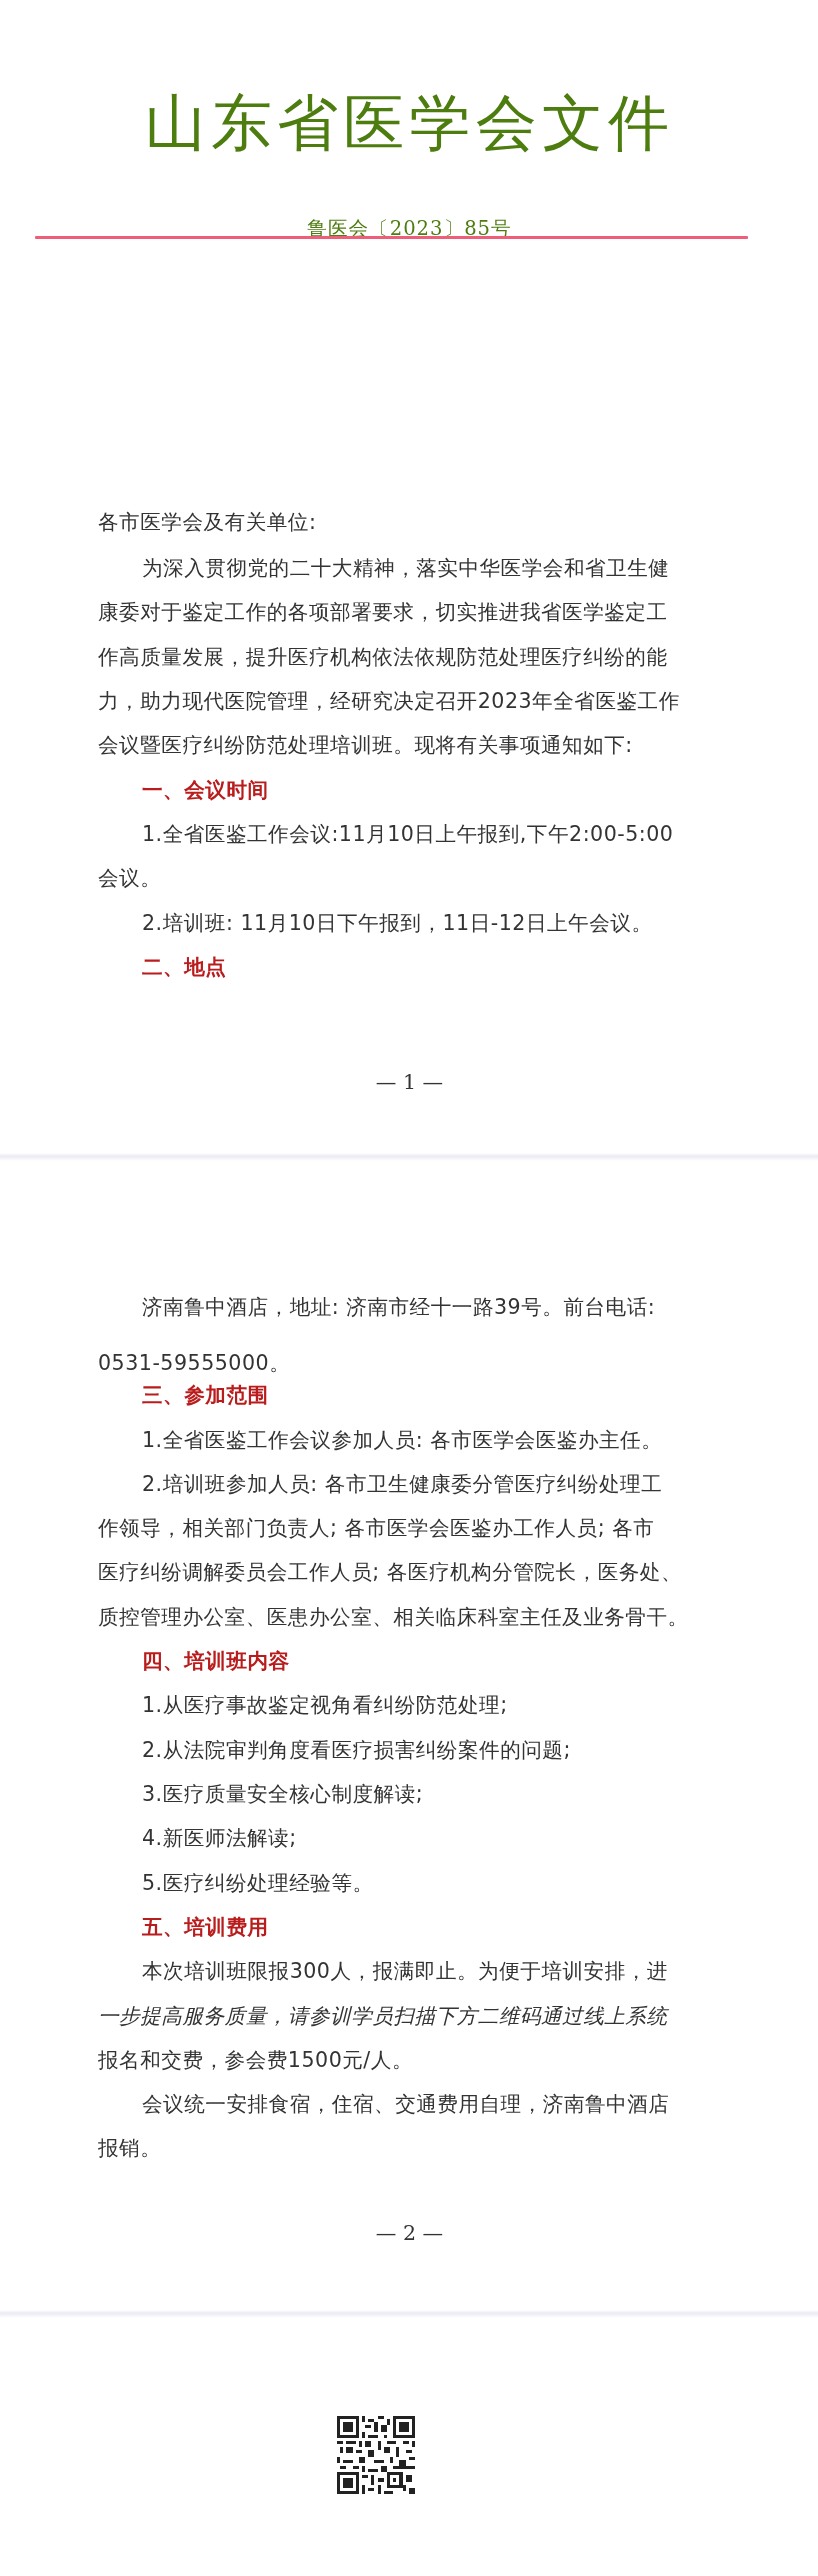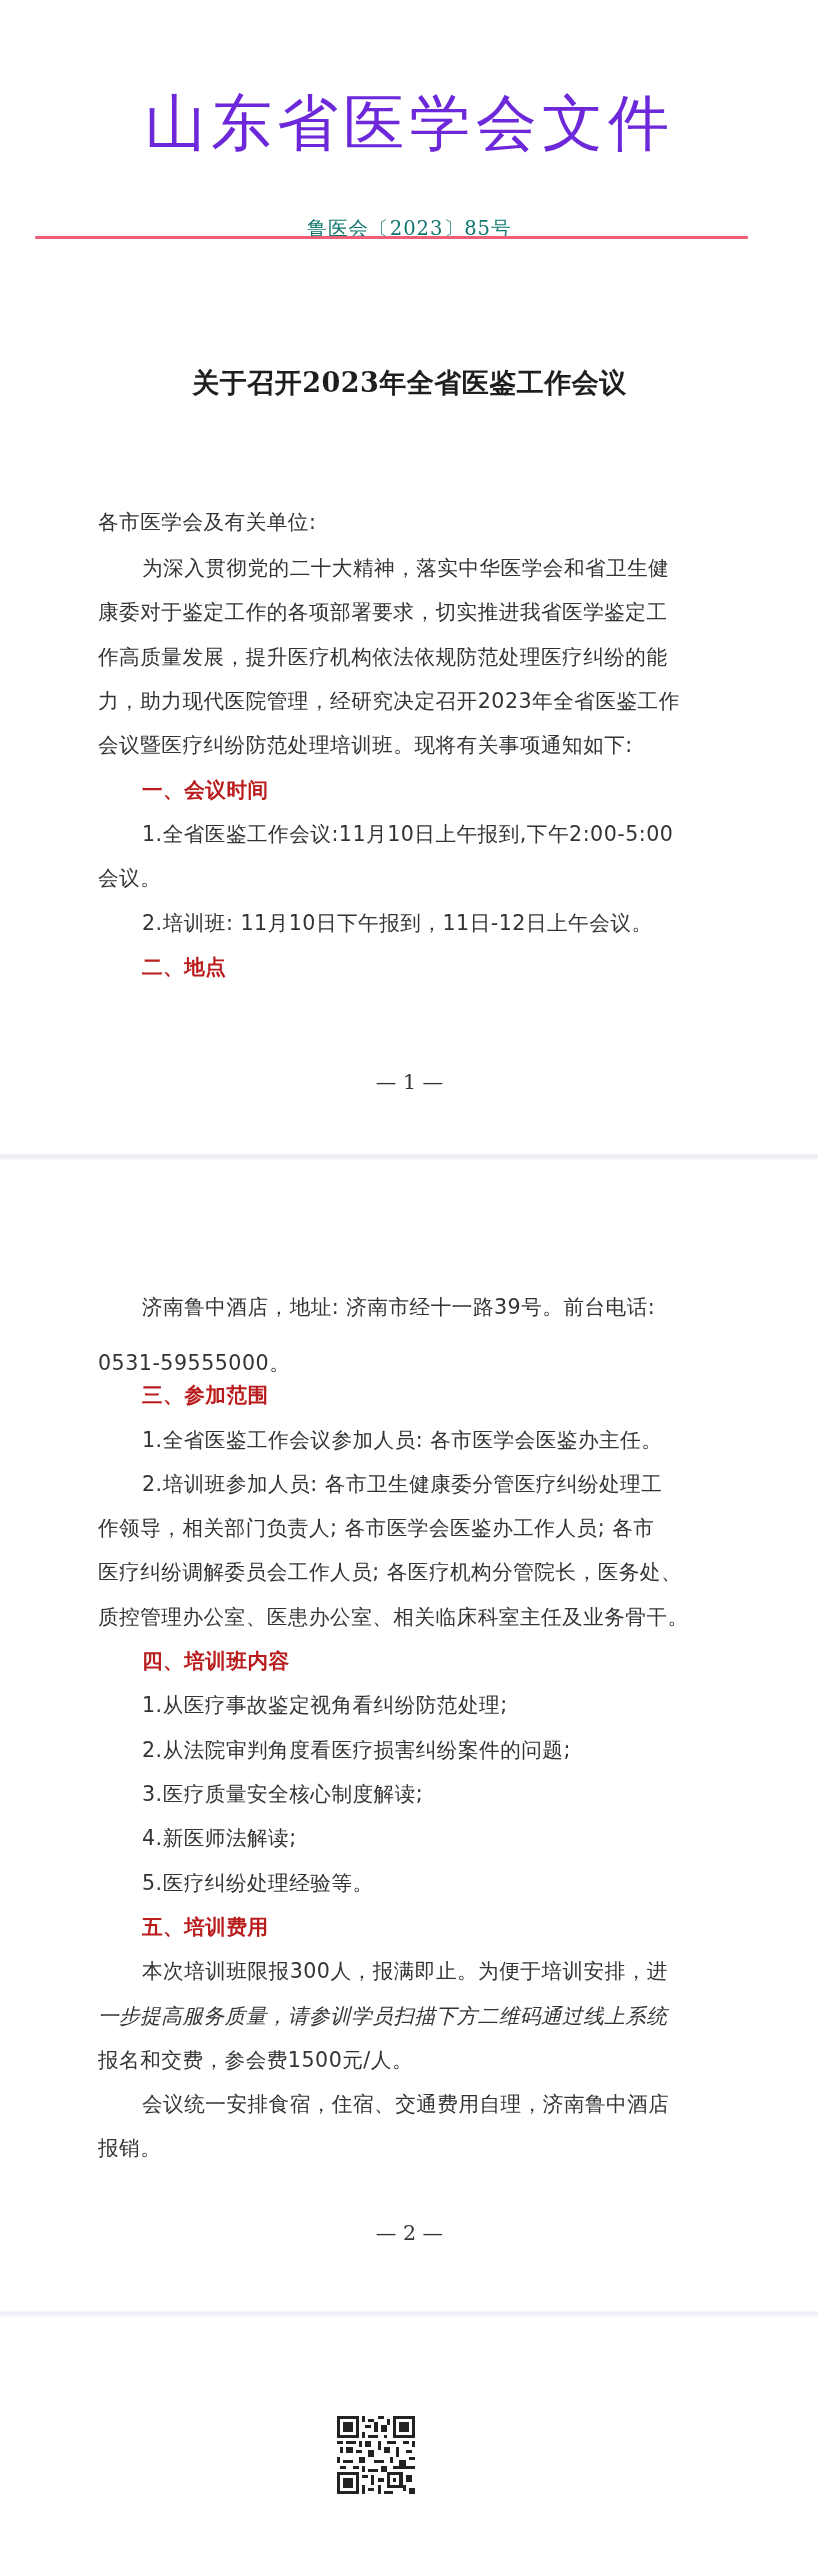--- a/index.html
+++ b/index.html
@@ -3,22 +3,22 @@
 <meta charset="utf-8">
 <style>
   html, body { margin: 0; padding: 0; background: #ffffff; }
   body { width: 819px; height: 3470px; position: relative; overflow: hidden;
          font-family: "DejaVu Serif", "Liberation Serif", serif; color: #2e2e2e; }
   .page { position: absolute; left: 0; width: 819px; height: 1157px; background: #ffffff; overflow: hidden; }
   .page-break { position: absolute; left: 0; width: 819px; height: 8.2px;
                 background: linear-gradient(to bottom, #ffffff 0%, #eceaf2 40%, #f2f1f6 60%, #ffffff 100%); }
   .abs { position: absolute; }
   .red-title { left: 0; width: 819px; top: 82px; text-align: center; font-size: 61px; letter-spacing: 5.2px;
-               font-family: "DejaVu Serif", "Liberation Serif", serif; color: #6d28d9; line-height: 82px; }
-  .doc-number { left: 0; width: 819px; top: 216px; text-align: center; font-size: 19.6px; line-height: 26px; color: #0f766e; letter-spacing: 1px; }
+               font-family: "DejaVu Serif", "Liberation Serif", serif; color: #4d7c0f; line-height: 82px; }
+  .doc-number { left: 0; width: 819px; top: 216px; text-align: center; font-size: 19.6px; line-height: 26px; color: #4d7c0f; letter-spacing: 1px; }
   .red-rule { left: 35px; top: 236px; width: 713px; height: 2.6px; background: #ee5e78; border-radius: 1px; }
   .notice-title { left: 0; width: 819px; text-align: center; font-size: 27px; font-weight: bold; color: #1e1e1e;
                   line-height: 44px; letter-spacing: 0.5px; font-family: "DejaVu Serif", "Liberation Serif", serif; }
   .body-text { font-size: 20.6px; line-height: 44px; color: #333333; letter-spacing: 0.5px;
                font-family: "DejaVu Sans", "Liberation Sans", sans-serif; }
   .line { position: absolute; left: 98px; width: 592px; white-space: nowrap; }
   .indent-line { position: absolute; left: 142px; width: 551px; white-space: nowrap; }
   .section-heading { font-weight: bold; color: #b91c1c; font-family: "DejaVu Sans", "Liberation Sans", sans-serif; }
   .page-num { left: 0; width: 819px; text-align: center; font-size: 20.6px; color: #333; line-height: 26px; }
   .qr { left: 337px; top: 98px; width: 78px; height: 78px; }
@@ -26,21 +26,20 @@
              font-family: "DejaVu Serif", "Liberation Serif", serif; white-space: nowrap; }
 </style>
 </head>
 <body>
 
 <div class="page" style="top:0;">
   <div class="abs red-title">山东省医学会文件</div>
   <div class="abs doc-number">鲁医会〔2023〕85号</div>
   <div class="abs red-rule"></div>
 
-  <div class="abs notice-title" style="top:361px;">关于召开2023年全省医鉴工作会议</div>
 
   <div class="body-text">
     <div class="line" style="top:500px;">各市医学会及有关单位:</div>
 
     <div class="indent-line" style="top:546px;">为深入贯彻党的二十大精神，落实中华医学会和省卫生健</div>
     <div class="line" style="top:590px;">康委对于鉴定工作的各项部署要求，切实推进我省医学鉴定工</div>
     <div class="line" style="top:635px;">作高质量发展，提升医疗机构依法依规防范处理医疗纠纷的能</div>
     <div class="line" style="top:679px;">力，助力现代医院管理，经研究决定召开2023年全省医鉴工作</div>
     <div class="line" style="top:723px;">会议暨医疗纠纷防范处理培训班。现将有关事项通知如下:</div>
 

